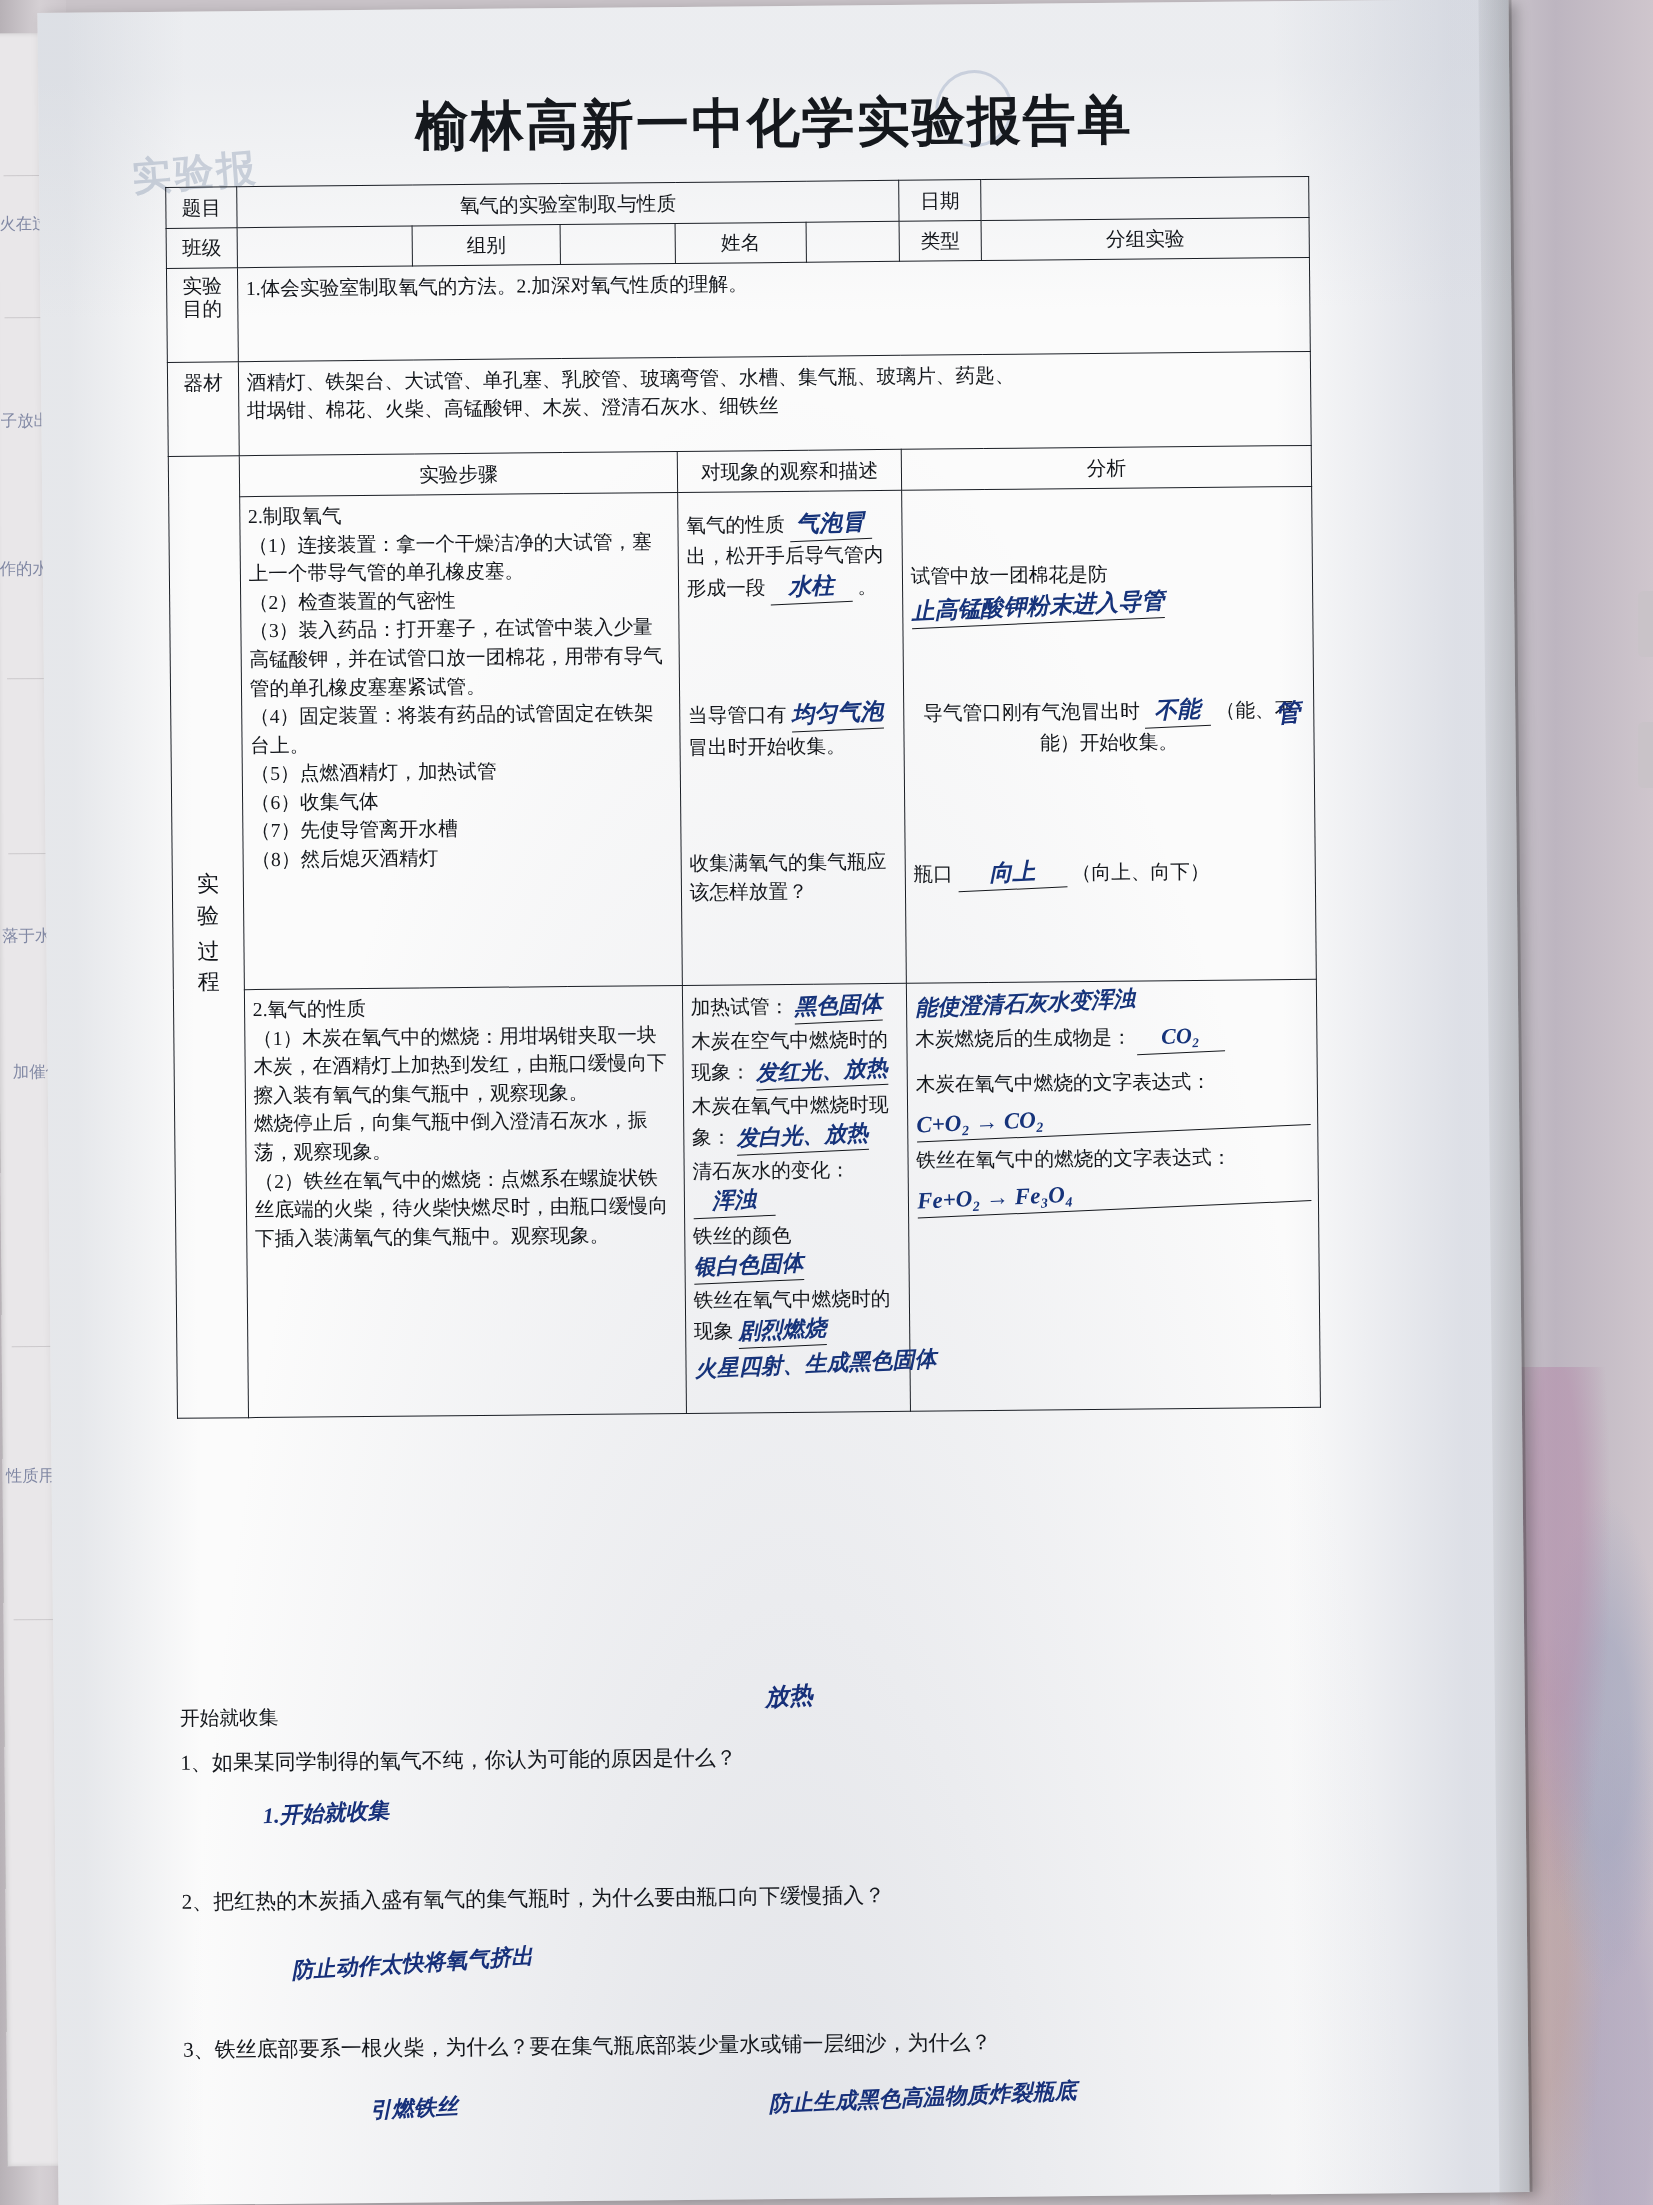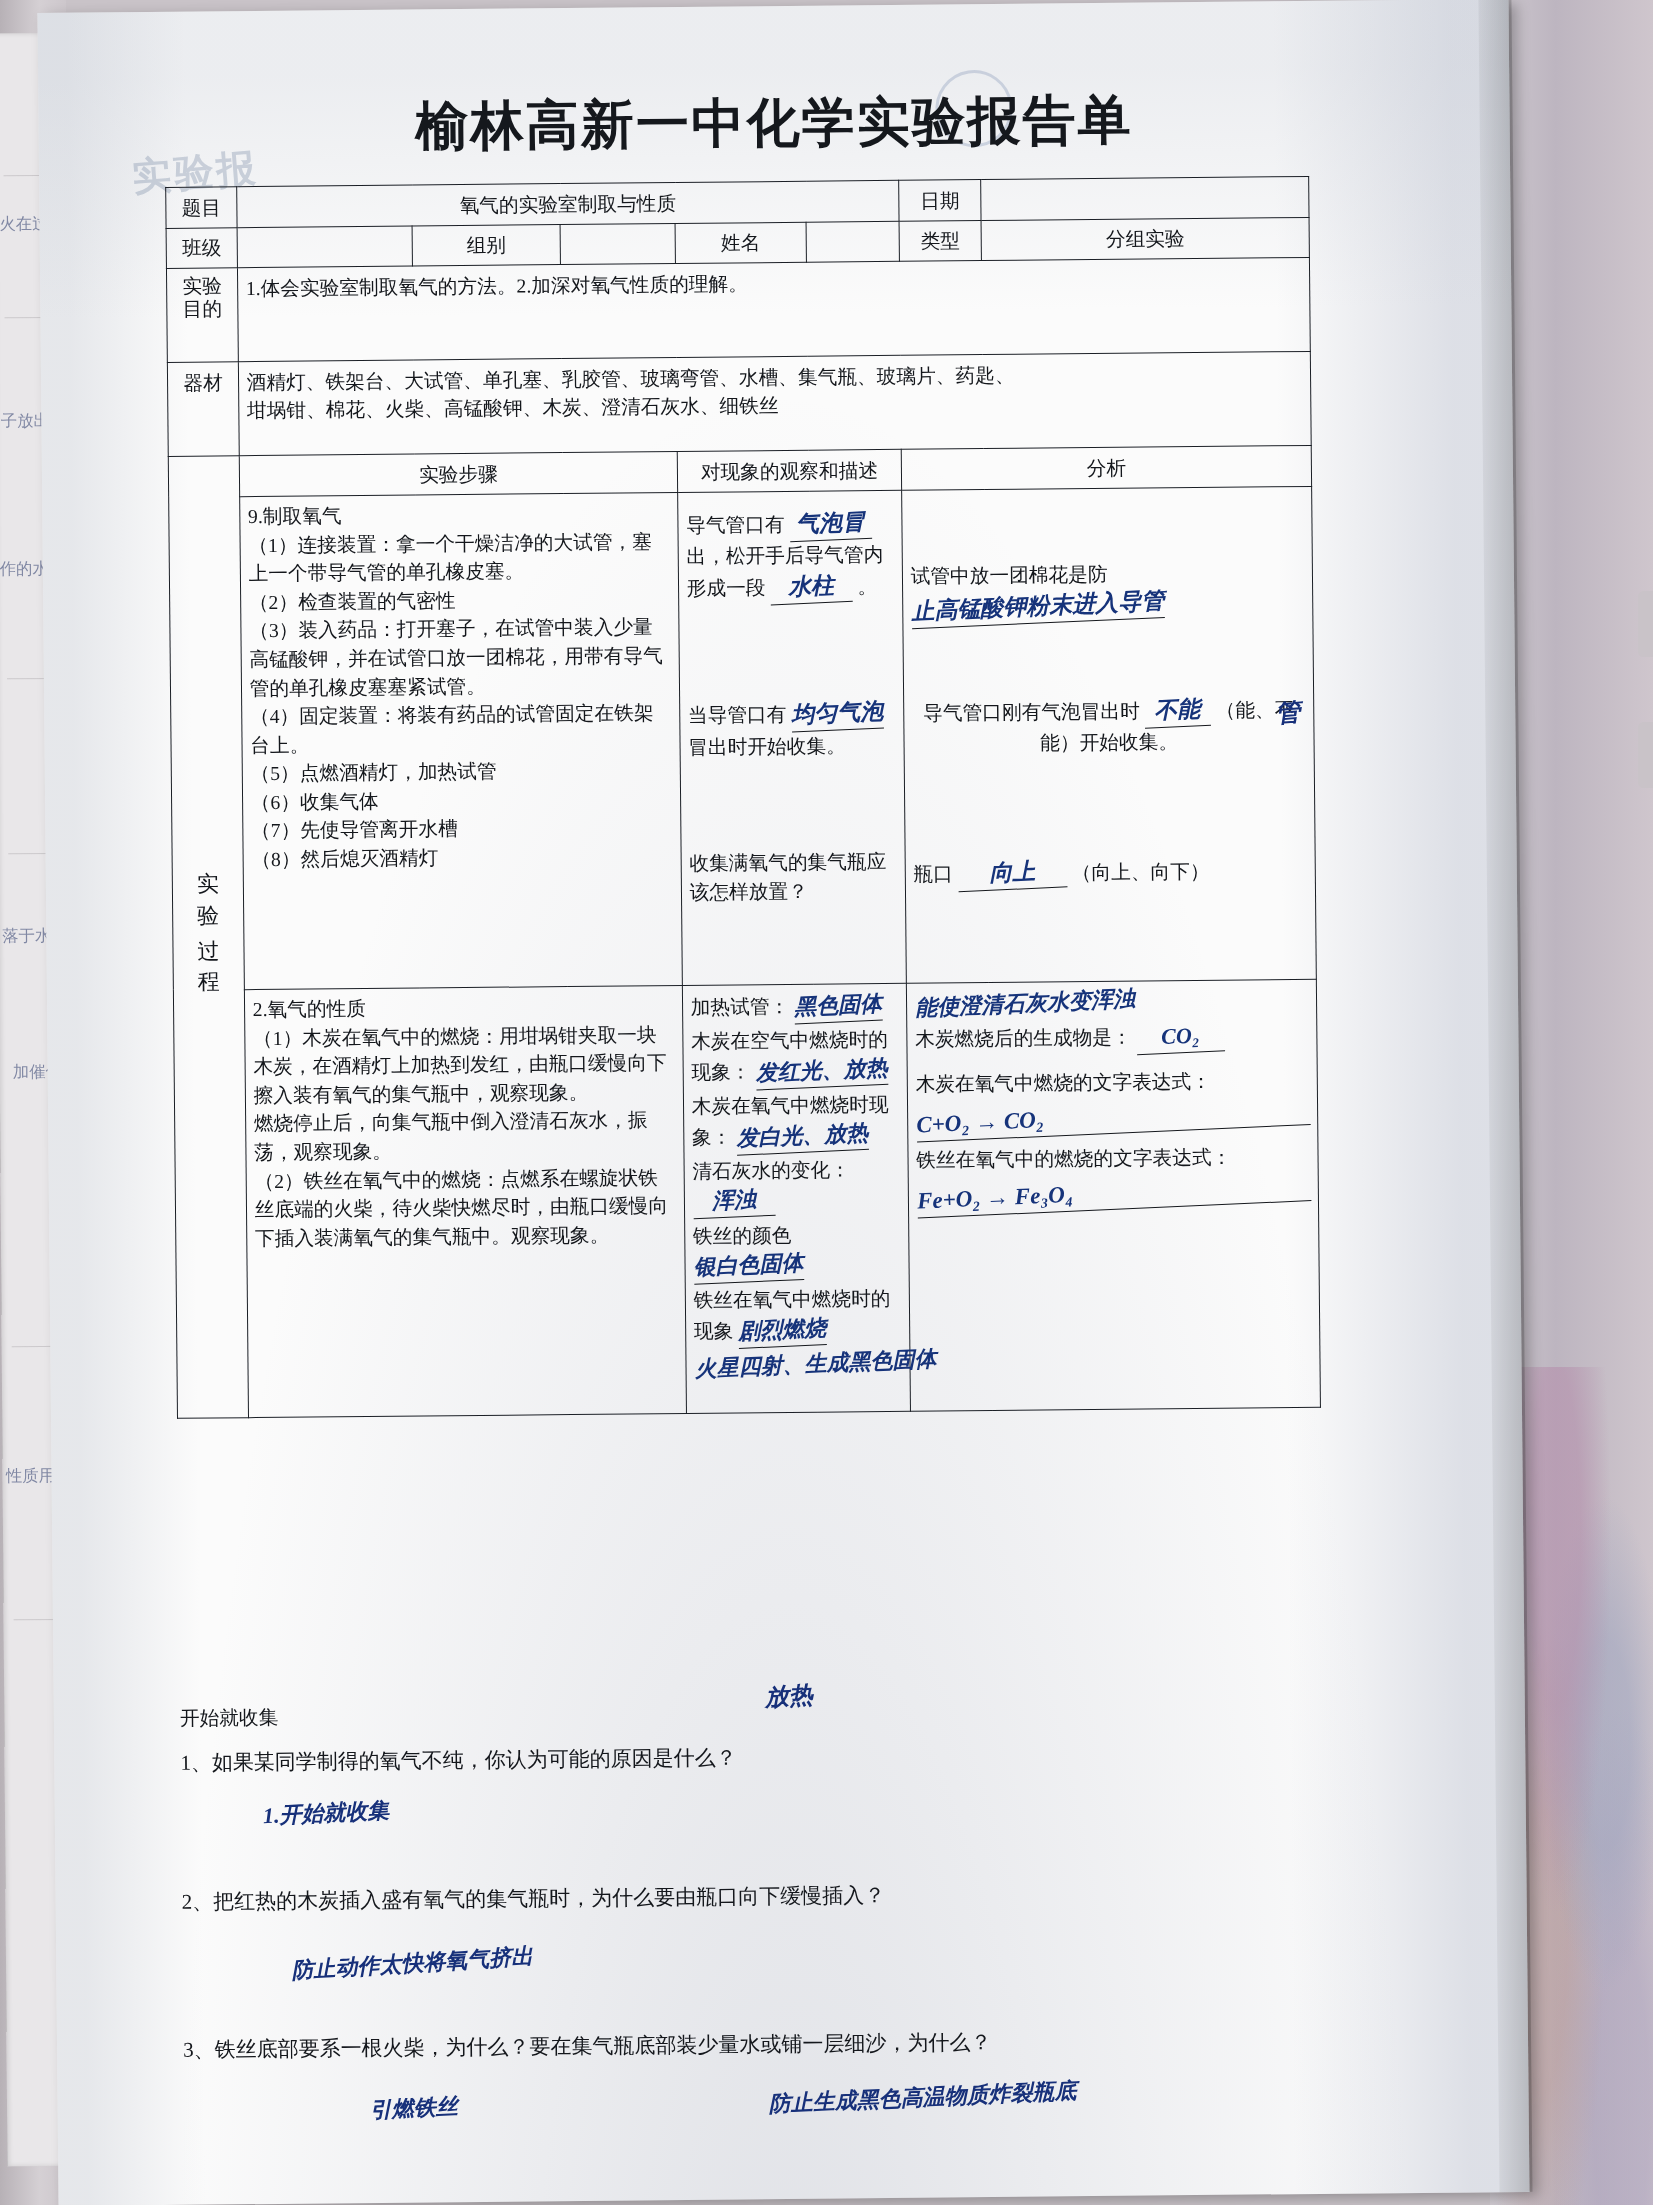--- a/index.html
+++ b/index.html
@@ -241,34 +241,34 @@
           <span class="vtext">实验过程</span>
         </div>
       </td>
       <td class="hdr" colspan="3">实验步骤</td>
       <td class="hdr" colspan="2">对现象的观察和描述</td>
       <td class="hdr" colspan="2">分析</td>
     </tr>
 
     <tr>
       <td colspan="3" style="height:481px;">
-        <div><span>9.制取氧气</span></div>
+        <div><span>2.制取氧气</span></div>
         <div>（1）连接装置：拿一个干燥洁净的大试管，塞上一个带导气管的单孔橡皮塞。</div>
         <div>（2）检查装置的气密性</div>
         <div>（3）装入药品：打开塞子，在试管中装入少量高锰酸钾，并在试管口放一团棉花，用带有导气管的单孔橡皮塞塞紧试管。</div>
         <div>（4）固定装置：将装有药品的试管固定在铁架台上。</div>
         <div>（5）点燃酒精灯，加热试管</div>
         <div>（6）收集气体</div>
         <div>（7）先使导管离开水槽</div>
         <div>（8）然后熄灭酒精灯</div>
       </td>
 
       <td colspan="2" style="position:relative;">
         <div style="margin-top:9.8px;">
-          <span>导气管口有</span>
+          <span>氧气的性质</span>
           <span class="hw ul" style="font-size:23px;">气泡冒</span>
           <span>出，松开手后导气管内形成一段</span>
           <span class="hw ul" style="font-size:23px;">水柱</span>
           <span>。</span>
         </div>
         <div style="margin-top:93px;">
           <span>当导管口有</span>
           <span class="hw ul" style="font-size:23px;">均匀气泡</span>
           <span>冒出时开始收集。</span>
         </div>

